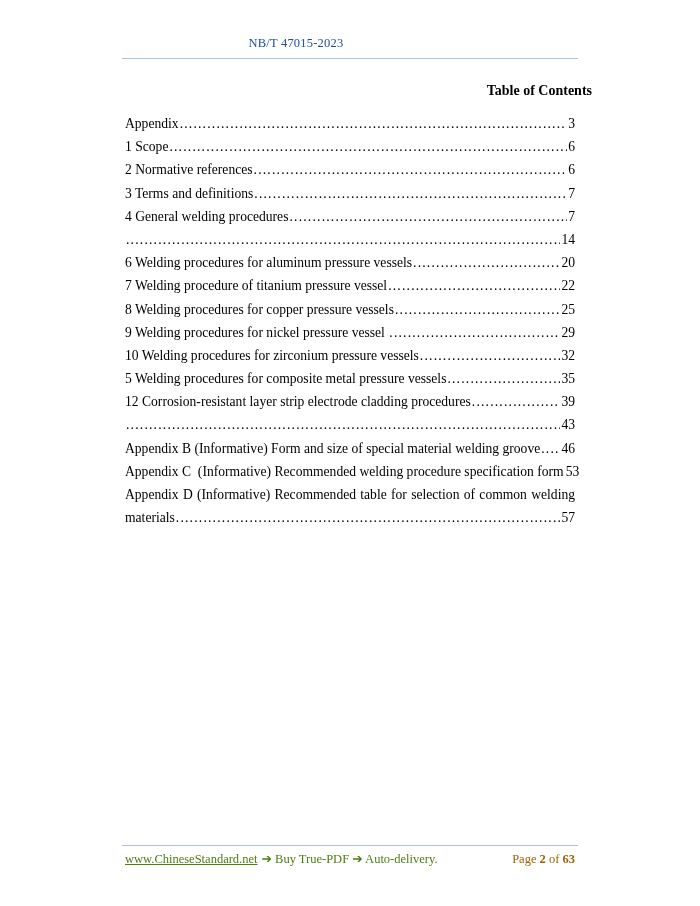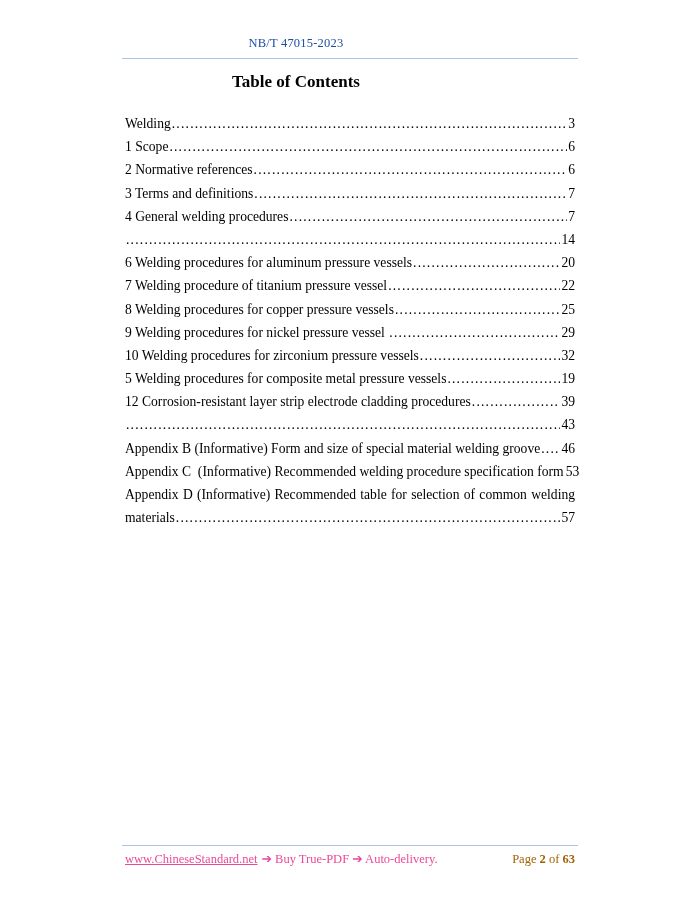--- a/index.html
+++ b/index.html
@@ -29,24 +29,24 @@
     left: 122px;
     width: 456px;
     height: 1px;
     background: #A9C4E4;
   }
   .rule-top { top: 58px; }
   .rule-bottom { top: 845px; }
 
   .page-title {
     position: absolute;
-    top: 72px; left: 0;
+    top: 83px; left: 0;
     width: 100%;
-    text-align: center;
-    font-size: 17px;
+    text-align: right;
+    font-size: 14px;
     font-weight: bold;
     color: #000000;
   }
 
   .toc {
     position: absolute;
     top: 116px;
     left: 125px;
     width: 450px;
     font-size: 13.6px;
@@ -76,40 +76,40 @@
   .footer-line {
     position: absolute;
     top: 851px;
     left: 125px;
     width: 450px;
     display: flex;
     justify-content: space-between;
     align-items: baseline;
     font-size: 12.5px;
   }
-  .footer-left { color: #ec4899; }
+  .footer-left { color: #4d7c0f; }
   .footer-link { text-decoration: underline; cursor: pointer; }
   .footer-tagline { margin-left: 4px; }
   .footer-right { color: #a16207; }
   .num { font-weight: bold; }
 </style>
 </head>
 <body>
 
 <div class="page">
 
   <div class="doc-code">NB/T 47015-2023</div>
   <div class="rule rule-top"></div>
 
   <div class="page-title">Table of Contents</div>
 
   <div class="toc">
 
     <div class="toc-row">
-      <span class="toc-label">Welding</span>
+      <span class="toc-label">Appendix</span>
       <span class="toc-dots">..........................................................................................................................................................................</span>
       <span class="toc-page">3</span>
     </div>
     <div class="toc-row">
       <span class="toc-label">1 Scope</span>
       <span class="toc-dots">..........................................................................................................................................................................</span>
       <span class="toc-page">6</span>
     </div>
     <div class="toc-row">
       <span class="toc-label">2 Normative references</span>
@@ -151,21 +151,21 @@
       <span class="toc-page">29</span>
     </div>
     <div class="toc-row">
       <span class="toc-label">10 Welding procedures for zirconium pressure vessels</span>
       <span class="toc-dots">..........................................................................................................................................................................</span>
       <span class="toc-page">32</span>
     </div>
     <div class="toc-row">
       <span class="toc-label">5 Welding procedures for composite metal pressure vessels</span>
       <span class="toc-dots">..........................................................................................................................................................................</span>
-      <span class="toc-page">19</span>
+      <span class="toc-page">35</span>
     </div>
     <div class="toc-row">
       <span class="toc-label">12 Corrosion-resistant layer strip electrode cladding procedures</span>
       <span class="toc-dots">..........................................................................................................................................................................</span>
       <span class="toc-page">39</span>
     </div>
     <div class="toc-row">
       <span class="toc-dots">..........................................................................................................................................................................</span>
       <span class="toc-page">43</span>
     </div>

